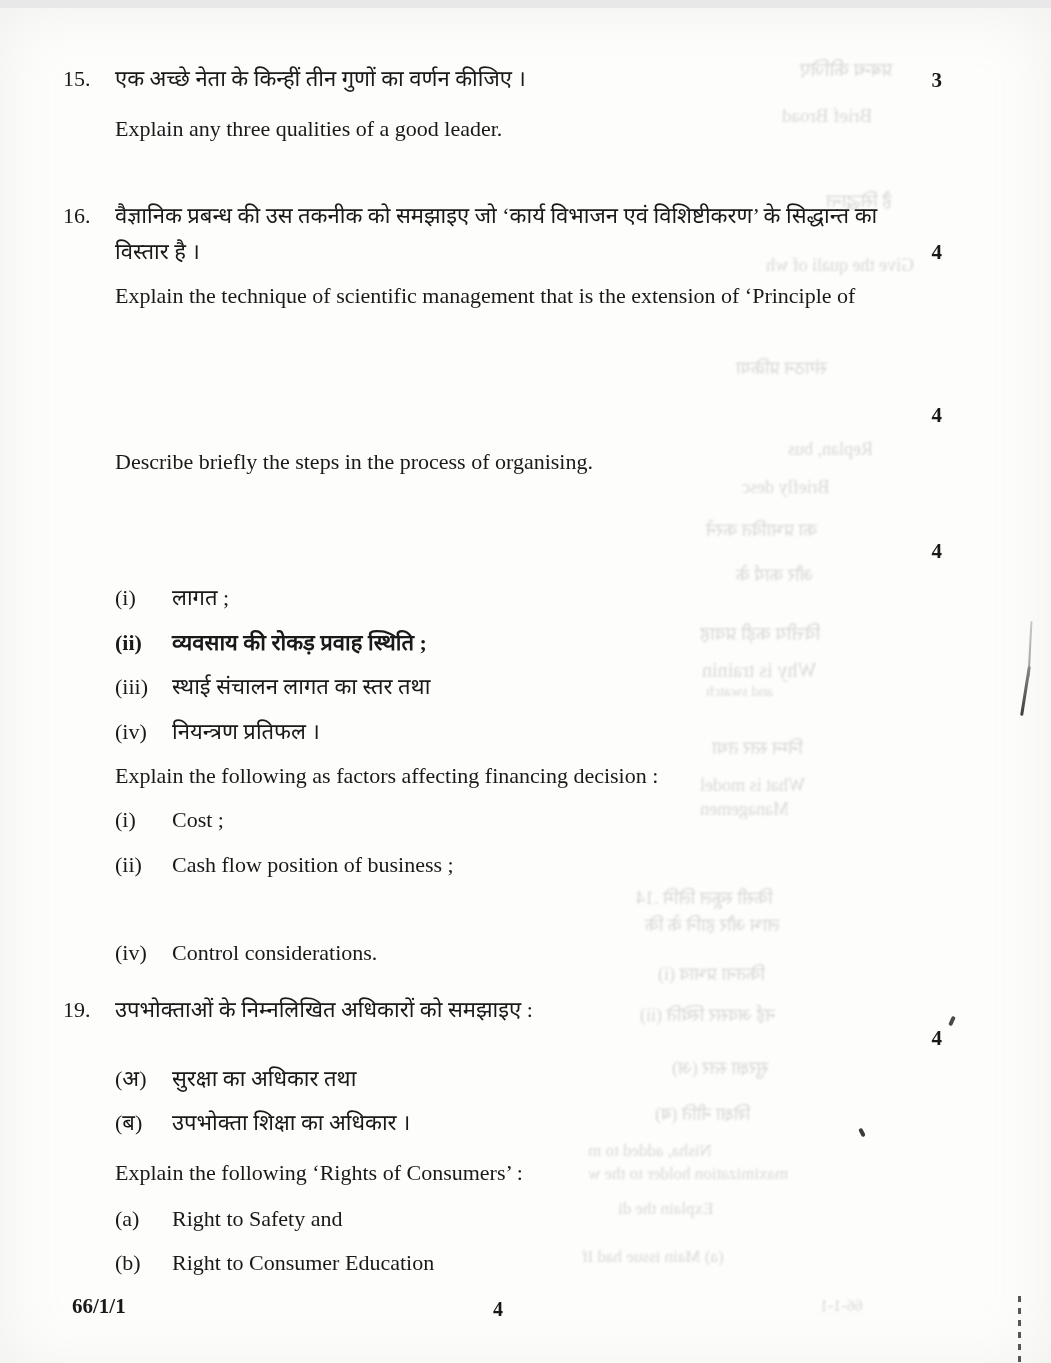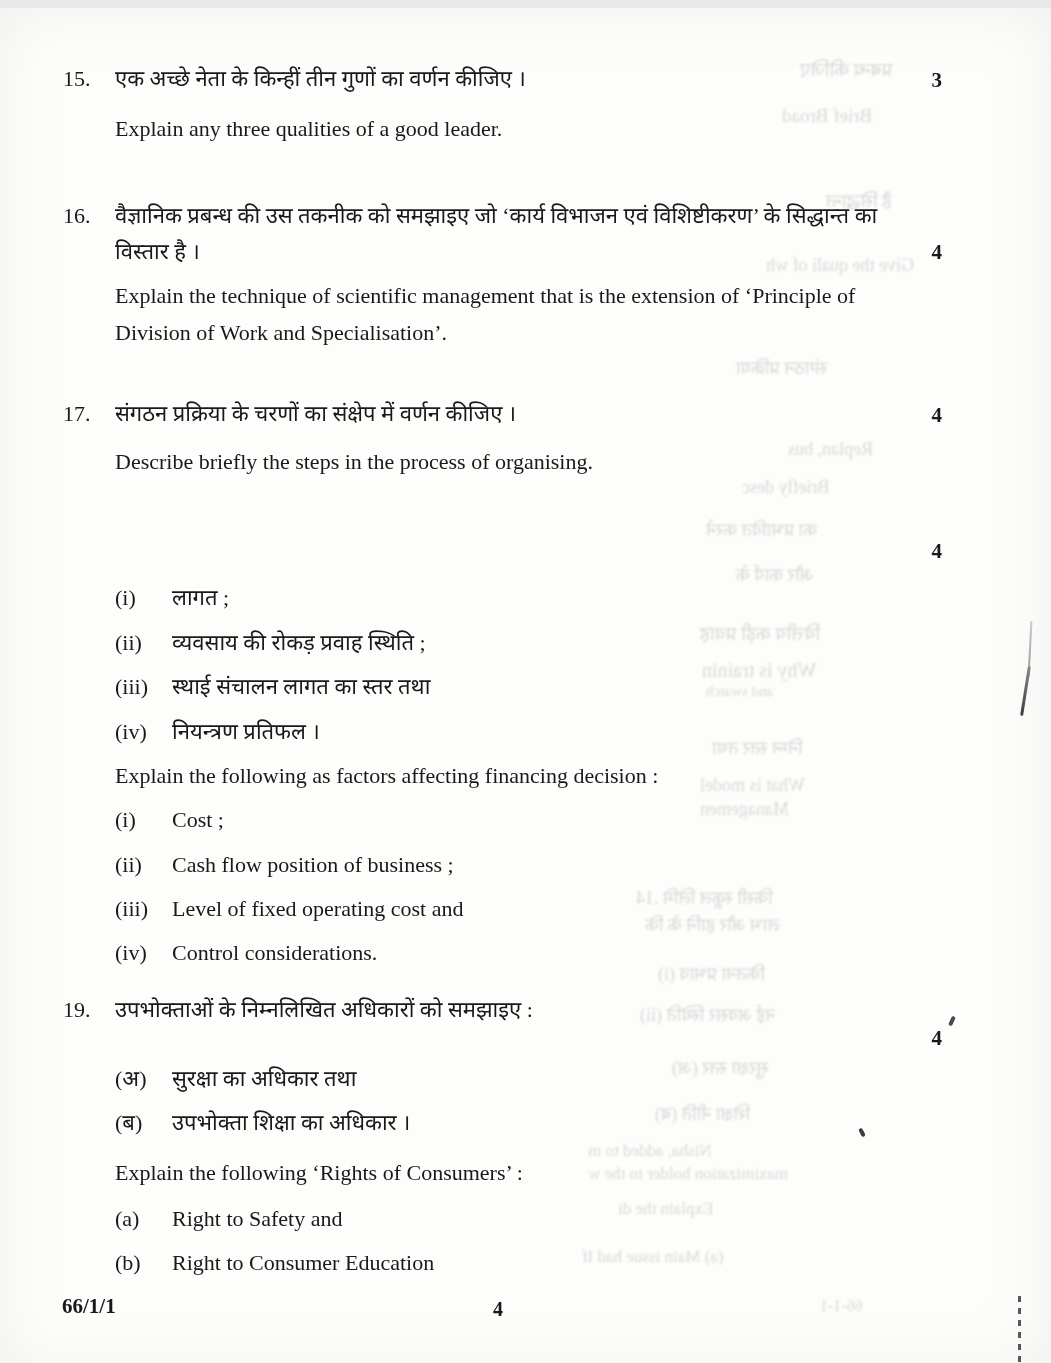--- a/index.html
+++ b/index.html
@@ -14,30 +14,30 @@
     box-shadow:inset 0 0 60px rgba(180,180,175,.18);
   }
   .row{position:absolute;left:63px;white-space:nowrap;font-size:22px;line-height:34px;}
   .qnum{display:inline-block;width:52px;}
   .indent{left:115px;}
   .ilabel{display:inline-block;width:57px;}
   .marks{
     position:absolute;left:912px;width:30px;text-align:right;
     font-weight:bold;font-size:21px;line-height:30px;
   }
-  .footer-code{position:absolute;left:62px;top:1286px;font-weight:bold;font-size:21px;}
+  .footer-code{position:absolute;left:72px;top:1286px;font-weight:bold;font-size:21px;}
   .footer-page{position:absolute;left:478px;top:1290px;width:40px;text-align:center;font-weight:bold;font-size:20px;}
 
   
   #q15-h{top:54px;} #q15-m{top:57px;} #q15-e{top:104px;text-align:right;}
   #q16-h1{top:191px;} #q16-h2{top:227px;left:115px;} #q16-m{top:229px;}
   #q16-e1{top:271px;left:115px;} #q16-e2{top:308px;left:115px;}
   #q17-h{top:389px;} #q17-m{top:392px;} #q17-e{top:437px;}
   #q18-h{top:524px;} #q18-m{top:528px;}
-  #q18-i1{top:573px;} #q18-i2{top:618px;} #q18-i3{top:662px;} #q18-i4{top:707px;font-family:Liberation Serif, serif;}
+  #q18-i1{top:573px;} #q18-i2{top:618px;font-weight:bold;} #q18-i3{top:662px;} #q18-i4{top:707px;font-family:Liberation Serif, serif;}
   #q18-e{top:751px;}
   #q18-j1{top:795px;} #q18-j2{top:840px;} #q18-j3{top:884px;} #q18-j4{top:928px;}
   #q19-h{top:985px;} #q19-m{top:1015px;}
   #q19-i1{top:1054px;} #q19-i2{top:1098px;}
   #q19-e{top:1148px;text-align:center;}
   #q19-j1{top:1194px;} #q19-j2{top:1238px;}
 
   
   .bleed{
     position:absolute;white-space:nowrap;
@@ -82,25 +82,21 @@
   </div>
   <div class="marks" id="q15-m">3</div>
   <div class="row indent" id="q15-e">Explain any three qualities of a good leader.</div>
 
   <div class="row" id="q16-h1">
     <span class="qnum">16.</span><span>वैज्ञानिक प्रबन्ध की उस तकनीक को समझाइए जो ‘कार्य विभाजन एवं विशिष्टीकरण’ के सिद्धान्त का</span>
   </div>
   <div class="row" id="q16-h2">विस्तार है ।</div>
   <div class="marks" id="q16-m">4</div>
   <div class="row" id="q16-e1">Explain the technique of scientific management that is the extension of ‘Principle of</div>
-  <div class="row" id="q16-e2">Division of Work and Specialisation’.</div>
 
-  <div class="row" id="q17-h">
-    <span class="qnum">17.</span><span>संगठन प्रक्रिया के चरणों का संक्षेप में वर्णन कीजिए ।</span>
-  </div>
   <div class="marks" id="q17-m">4</div>
   <div class="row indent" id="q17-e">Describe briefly the steps in the process of organising.</div>
 
   <div class="marks" id="q18-m">4</div>
 
   <div class="row indent" id="q18-i1">
     <span class="ilabel">(i)</span><span>लागत ;</span>
   </div>
   <div class="row indent" id="q18-i2">
     <span class="ilabel">(ii)</span><span>व्यवसाय की रोकड़ प्रवाह स्थिति ;</span>
@@ -112,23 +108,20 @@
     <span class="ilabel">(iv)</span><span>नियन्त्रण प्रतिफल ।</span>
   </div>
 
   <div class="row indent" id="q18-e">Explain the following as factors affecting financing decision :</div>
 
   <div class="row indent" id="q18-j1">
     <span class="ilabel">(i)</span><span>Cost ;</span>
   </div>
   <div class="row indent" id="q18-j2">
     <span class="ilabel">(ii)</span><span>Cash flow position of business ;</span>
-  </div>
-  <div class="row indent" id="q18-j3">
-    <span class="ilabel">(iii)</span><span>Level of fixed operating cost and</span>
   </div>
   <div class="row indent" id="q18-j4">
     <span class="ilabel">(iv)</span><span>Control considerations.</span>
   </div>
 
   <div class="row" id="q19-h">
     <span class="qnum">19.</span><span>उपभोक्ताओं के निम्नलिखित अधिकारों को समझाइए :</span>
   </div>
   <div class="marks" id="q19-m">4</div>
 

